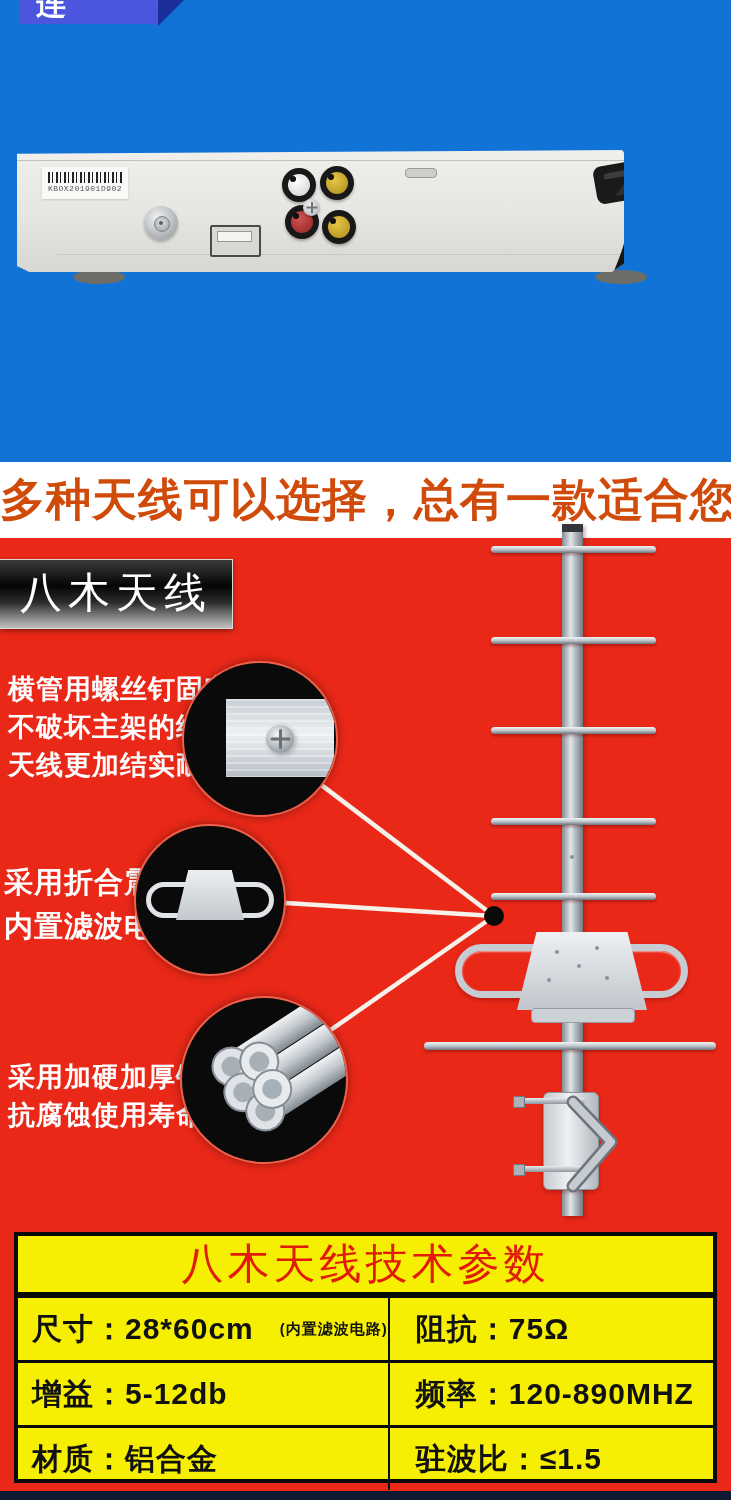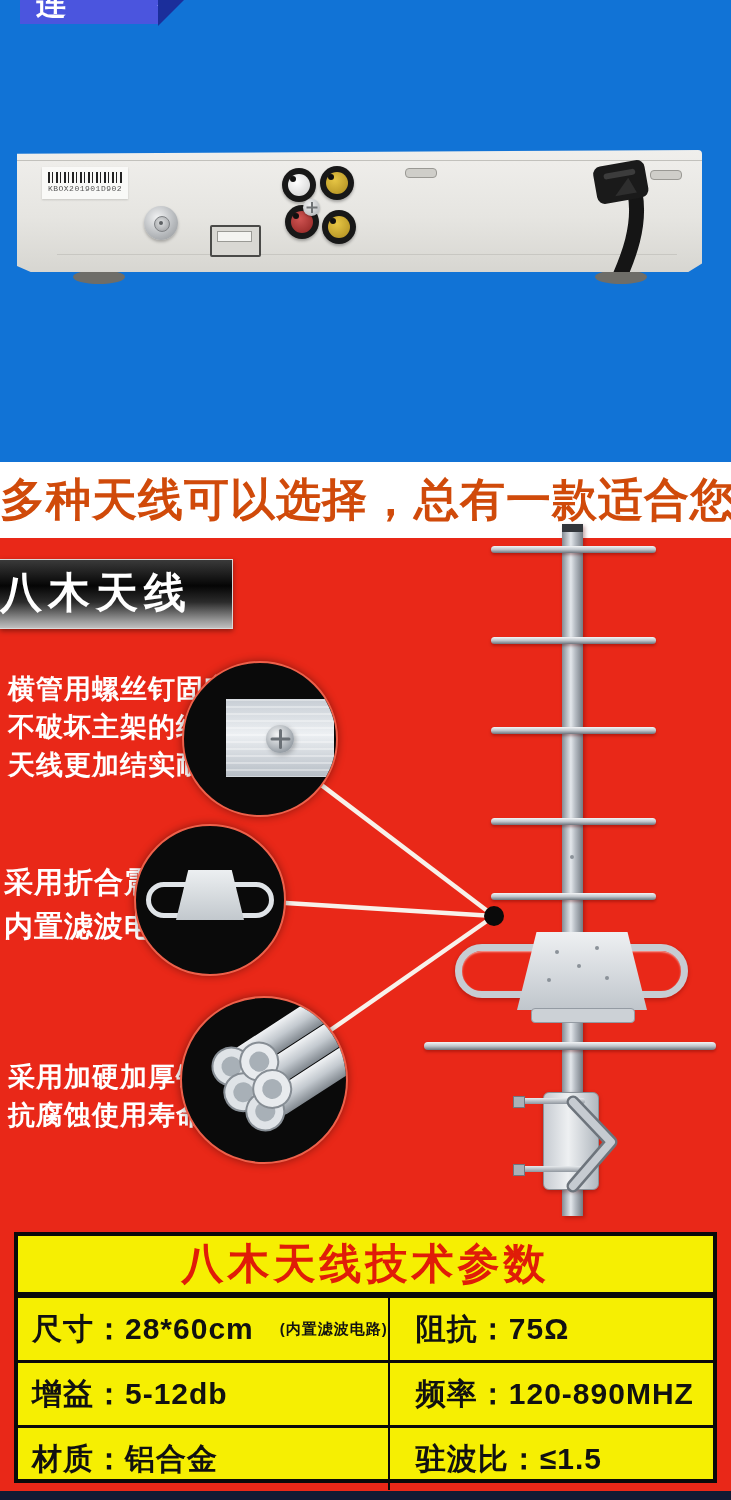--- a/index.html
+++ b/index.html
@@ -6,21 +6,21 @@
   body{font-family:"Liberation Sans","DejaVu Sans",sans-serif;}
   #stage{position:relative;width:731px;height:1500px;overflow:hidden;background:#1173d6;}
   .abs{position:absolute;}
 
   
   .ribbon{left:20px;top:0;width:138px;height:24px;background:#4b55de;overflow:hidden;}
   .ribbon span{display:block;color:#fff;font-weight:bold;font-size:30px;line-height:34px;margin-top:-13px;padding-left:16px;letter-spacing:42px;white-space:nowrap;}
   .ribbon-fold{left:158px;top:0;width:26px;height:26px;background:#1b2e9b;clip-path:polygon(0 0,100% 0,0 100%);}
 
   
-  .device{left:17px;top:150px;width:685px;height:122px;background:linear-gradient(180deg,#f0efec 0%,#e6e5e1 55%,#d7d6d1 100%);border-radius:4px;box-shadow:0 3px 6px rgba(0,20,60,.35);clip-path:polygon(0 3%,100% 0,100% 93%,98% 100%,2% 100%,0 95%);}
+  .device{left:17px;top:150px;width:607px;height:122px;background:linear-gradient(180deg,#f0efec 0%,#e6e5e1 55%,#d7d6d1 100%);border-radius:4px;box-shadow:0 3px 6px rgba(0,20,60,.35);clip-path:polygon(0 3%,100% 0,100% 93%,98% 100%,2% 100%,0 95%);}
   .device-topline{left:0;top:10px;width:100%;height:1px;background:#c2c1bc;}
   .device-seam{left:40px;top:104px;width:620px;height:1px;background:#c8c7c2;}
   .barcode-label{left:25px;top:17px;width:86px;height:32px;background:#f9f9f7;box-shadow:0 1px 2px rgba(0,0,0,.15);}
   .barcode-stripes{left:6px;top:5px;width:74px;height:11px;background:repeating-linear-gradient(90deg,#222 0 2px,#f9f9f7 2px 4px,#222 4px 5px,#f9f9f7 5px 8px);}
   .barcode-text{left:0;top:17px;width:100%;text-align:center;font-size:8px;color:#555;letter-spacing:.5px;font-family:"Liberation Mono","DejaVu Sans Mono",monospace;}
   .coax{left:127px;top:56px;width:34px;height:34px;border-radius:50%;background:radial-gradient(circle at 40% 35%,#f2f3f4,#b9bcbf 55%,#8e9194);box-shadow:0 2px 3px rgba(0,0,0,.25);}
   .coax-inner{left:10px;top:10px;width:14px;height:14px;border-radius:50%;background:radial-gradient(circle at 45% 40%,#dfe1e2,#97999c);border:1px solid #7e8184;}
   .coax-dot{left:15px;top:15px;width:4px;height:4px;border-radius:50%;background:#5d6063;}
   .usb{left:193px;top:75px;width:47px;height:28px;background:#d9d8d3;border:2px solid #4a4a48;border-radius:2px;}
   .usb-tongue{left:5px;top:4px;width:33px;height:9px;background:#f4f4f1;border:1px solid #9a9a95;}
@@ -38,21 +38,21 @@
 
   
   .banner{left:0;top:462px;width:731px;height:76px;background:#ffffff;}
   .banner span{display:block;text-align:center;white-space:nowrap;font-weight:bold;font-size:45px;line-height:76px;color:#d04a0a;letter-spacing:1px;}
 
   
   .red-zone{left:0;top:538px;width:731px;height:962px;background:#e92818;}
   .navy-strip{left:0;top:1491px;width:731px;height:9px;background:#111a33;}
 
   .yagi-title{left:0;top:559px;width:232px;height:68px;background:linear-gradient(180deg,#3a3a3a 0%,#050505 38%,#2b2b2b 62%,#9c9c9c 90%,#bfbfbf 100%);border:1px solid #d8d8d8;border-left:none;box-shadow:0 2px 5px rgba(0,0,0,.4);}
-  .yagi-title span{display:block;text-align:left;color:#fff;font-size:42px;font-weight:bold;line-height:66px;letter-spacing:6px;}
+  .yagi-title span{display:block;text-align:center;color:#fff;font-size:42px;font-weight:normal;line-height:66px;letter-spacing:6px;}
 
   .callout{color:#fff;font-weight:bold;white-space:nowrap;}
   .callout div{line-height:38px;font-size:27px;letter-spacing:1px;}
   .callout2 div{line-height:44px;font-size:29px;}
 
   .spot{border-radius:50%;background:#0a0a0a;border:2px solid #ef604a;overflow:hidden;box-shadow:0 0 8px rgba(0,0,0,.4);}
   .plate1{left:42px;top:36px;width:108px;height:78px;background:linear-gradient(180deg,#c7cdd4 0%,#edf0f3 45%,#b6bdc5 100%);}
   .plate1-lines{position:absolute;inset:0;background:repeating-linear-gradient(180deg,rgba(255,255,255,.35) 0 2px,rgba(0,0,0,0) 2px 7px);}
   .screw-big{left:40px;top:26px;width:28px;height:28px;border-radius:50%;background:radial-gradient(circle at 40% 35%,#f4f5f6,#9ba2a9 70%,#7c838a);box-shadow:2px 2px 5px rgba(0,0,0,.25);}
   .screw-big:before,.screw-big:after{content:"";position:absolute;left:13px;top:4px;width:3px;height:20px;background:#6a7076;border-radius:2px;}
@@ -69,21 +69,21 @@
   .rod-long{left:424px;width:292px;height:8px;}
   .dipole-capsule{left:455px;top:944px;width:219px;height:40px;border:7px solid #c7ccd2;border-radius:27px;box-shadow:0 2px 4px rgba(90,0,0,.35), inset 0 1px 2px rgba(255,255,255,.6);}
   .dipole-plate{left:517px;top:932px;width:130px;height:78px;background:linear-gradient(180deg,#eef0f2 0%,#c0c6cc 100%);clip-path:polygon(15% 0,85% 0,100% 100%,0 100%);box-shadow:0 2px 3px rgba(90,0,0,.3);}
   .dipole-bracket{left:531px;top:1008px;width:102px;height:13px;background:#ccd1d6;border:1px solid #949ba3;border-radius:4px;}
   .clamp-plate{left:543px;top:1092px;width:54px;height:96px;background:linear-gradient(90deg,#c6cbd1 0%,#eef0f2 45%,#b1b8bf 100%);border:1px solid #8b9299;border-radius:6px;box-shadow:0 2px 4px rgba(90,0,0,.35);}
   .ubolt-bar{left:519px;width:66px;height:6px;background:linear-gradient(180deg,#e8ebee,#8f969e);border-radius:3px;}
   .ubolt-nut{left:513px;width:10px;height:10px;background:#aab1b8;border:1px solid #70777f;}
 
   
   .spec-table{left:14px;top:1232px;width:703px;height:251px;background:#f6ef02;border:4px solid #0a0a0a;box-sizing:border-box;}
-  .spec-title{height:56px;border-bottom:3px solid #0a0a0a;text-align:center;color:#e01c08;font-size:42px;font-weight:bold;letter-spacing:4px;line-height:56px;}
+  .spec-title{height:56px;border-bottom:3px solid #0a0a0a;text-align:center;color:#e01c08;font-size:42px;font-weight:normal;letter-spacing:4px;line-height:56px;}
   .spec-row{display:flex;height:62px;border-top:3px solid #0a0a0a;}
   .spec-row:first-of-type{border-top:none;}
   .cell{box-sizing:border-box;display:flex;align-items:center;font-size:30px;font-weight:bold;color:#111;letter-spacing:1px;white-space:nowrap;}
   .cell-l{width:53.5%;border-right:2px solid #0a0a0a;padding-left:14px;justify-content:space-between;}
   .cell-r{width:46.5%;padding-left:26px;}
   .cell small{font-size:15px;font-weight:bold;margin-left:1px;}
 </style>
 </head>
 <body>
 

